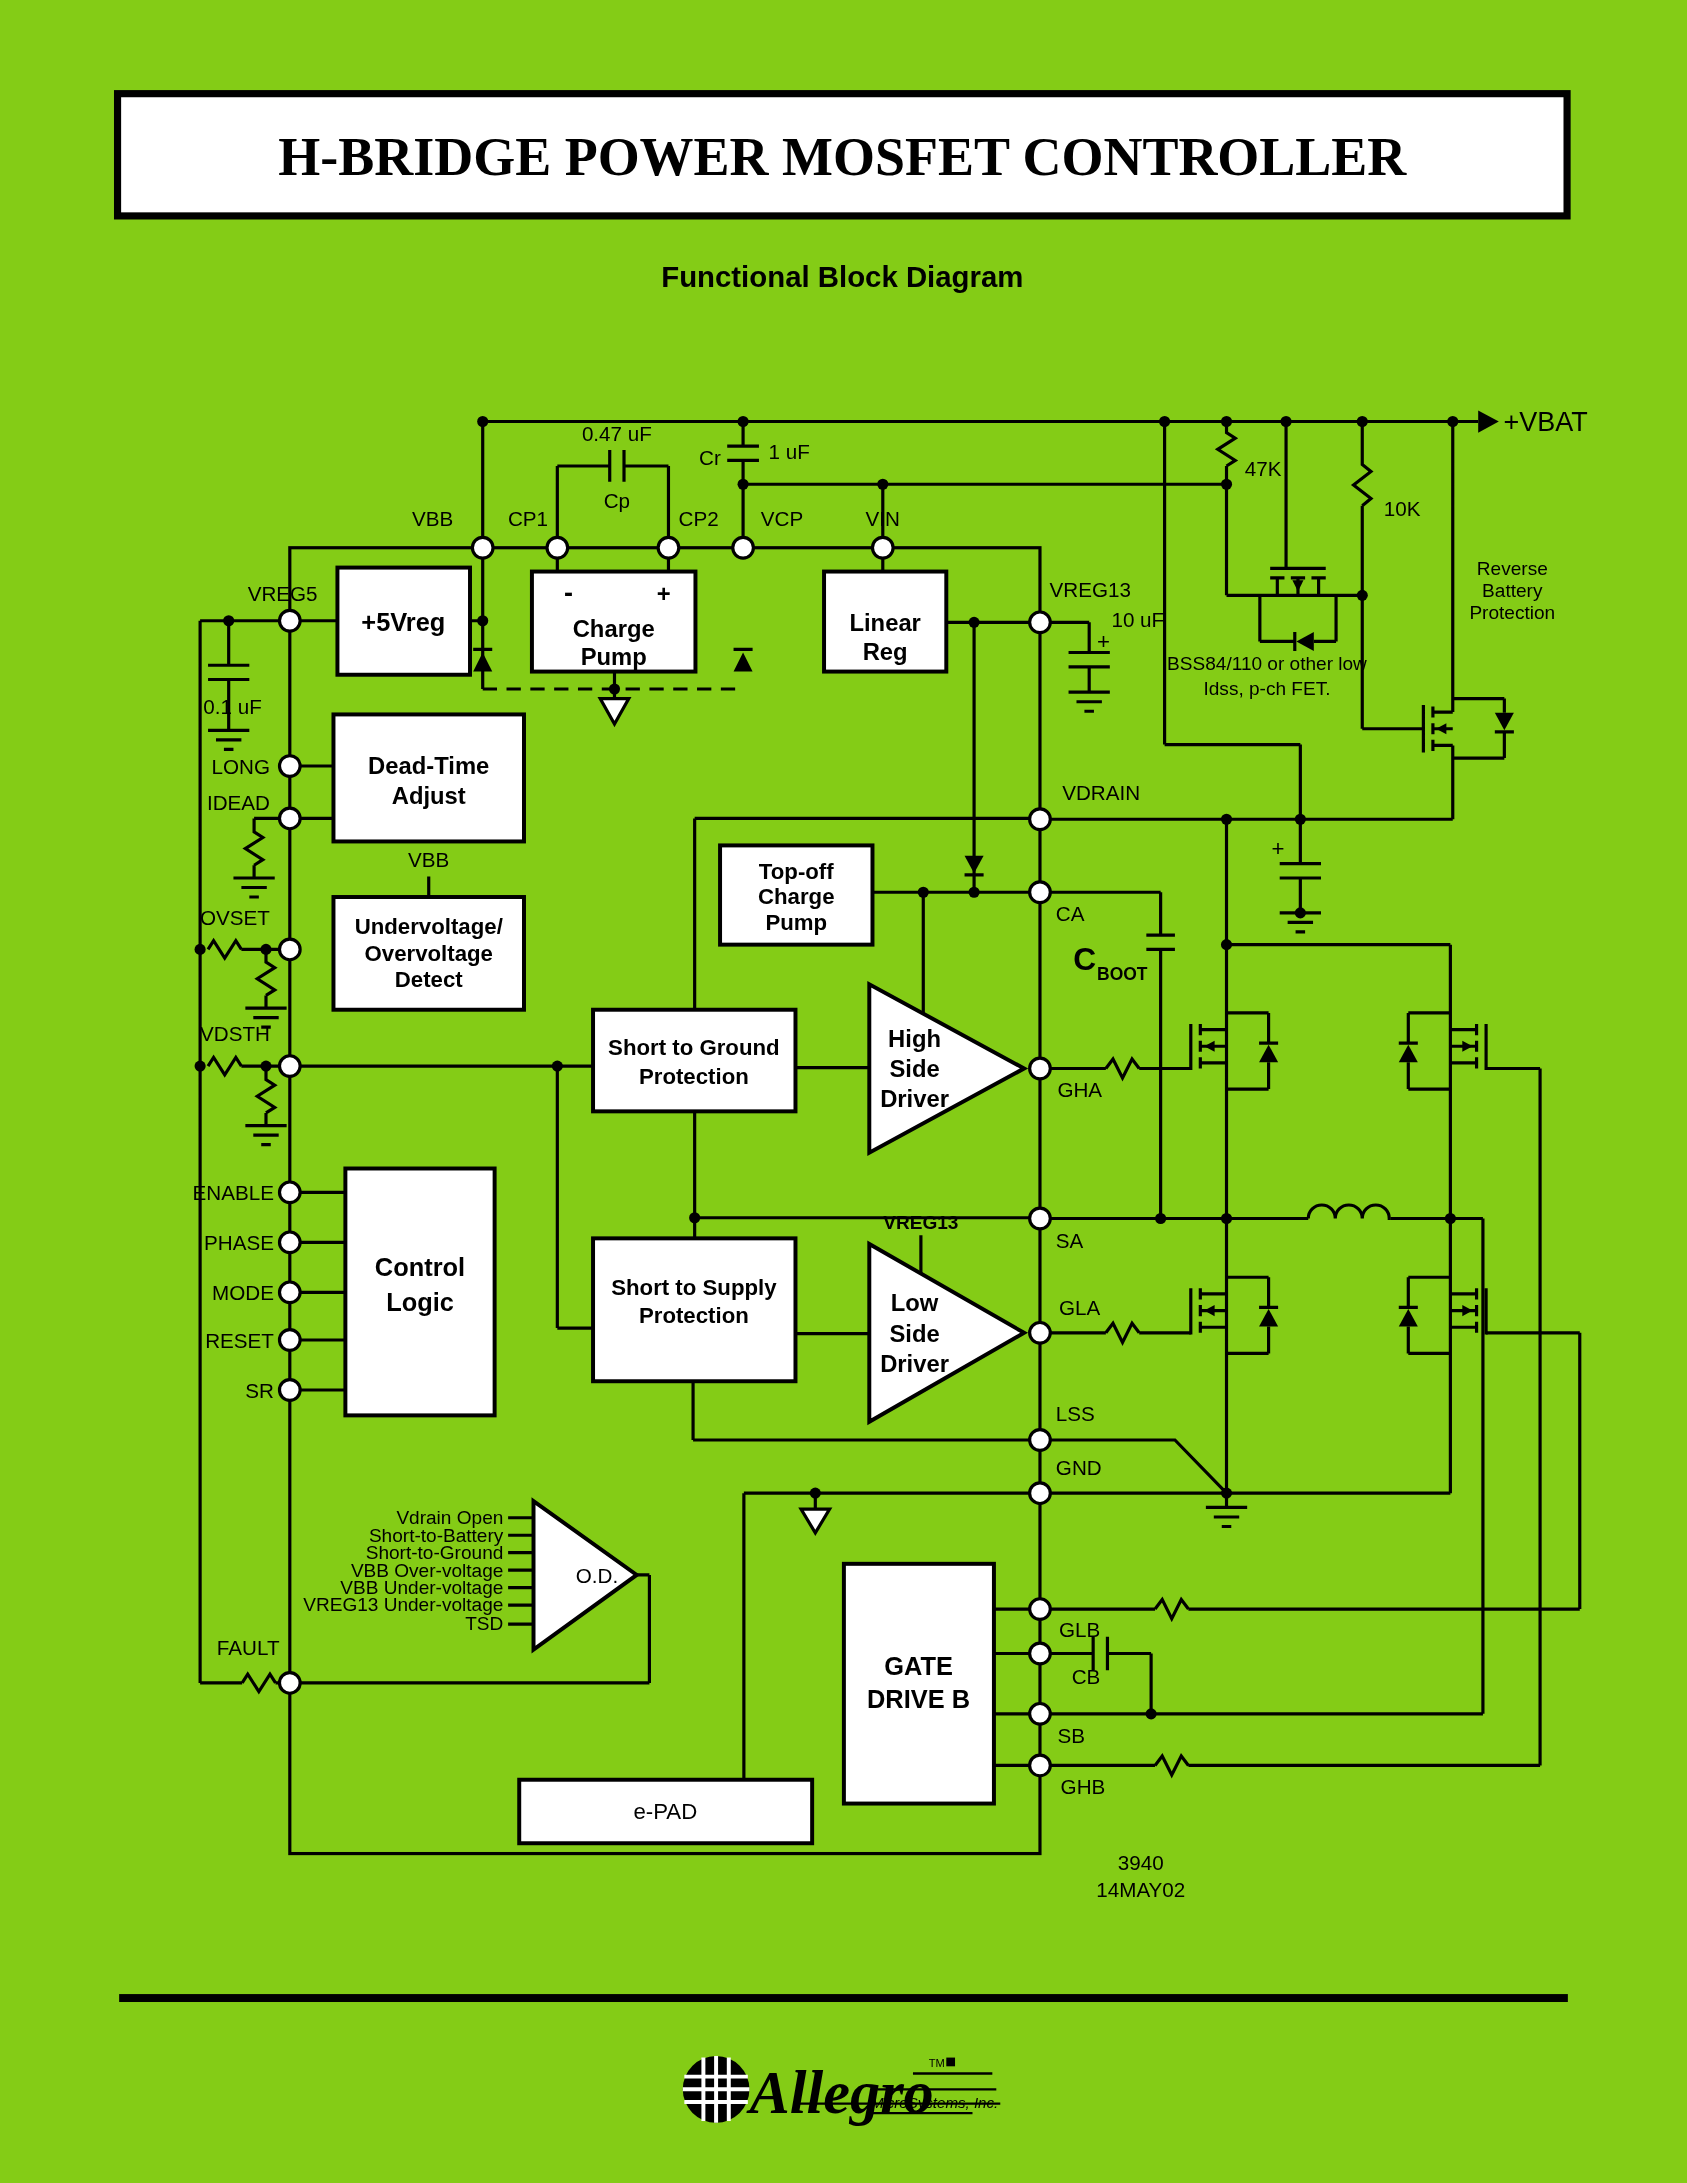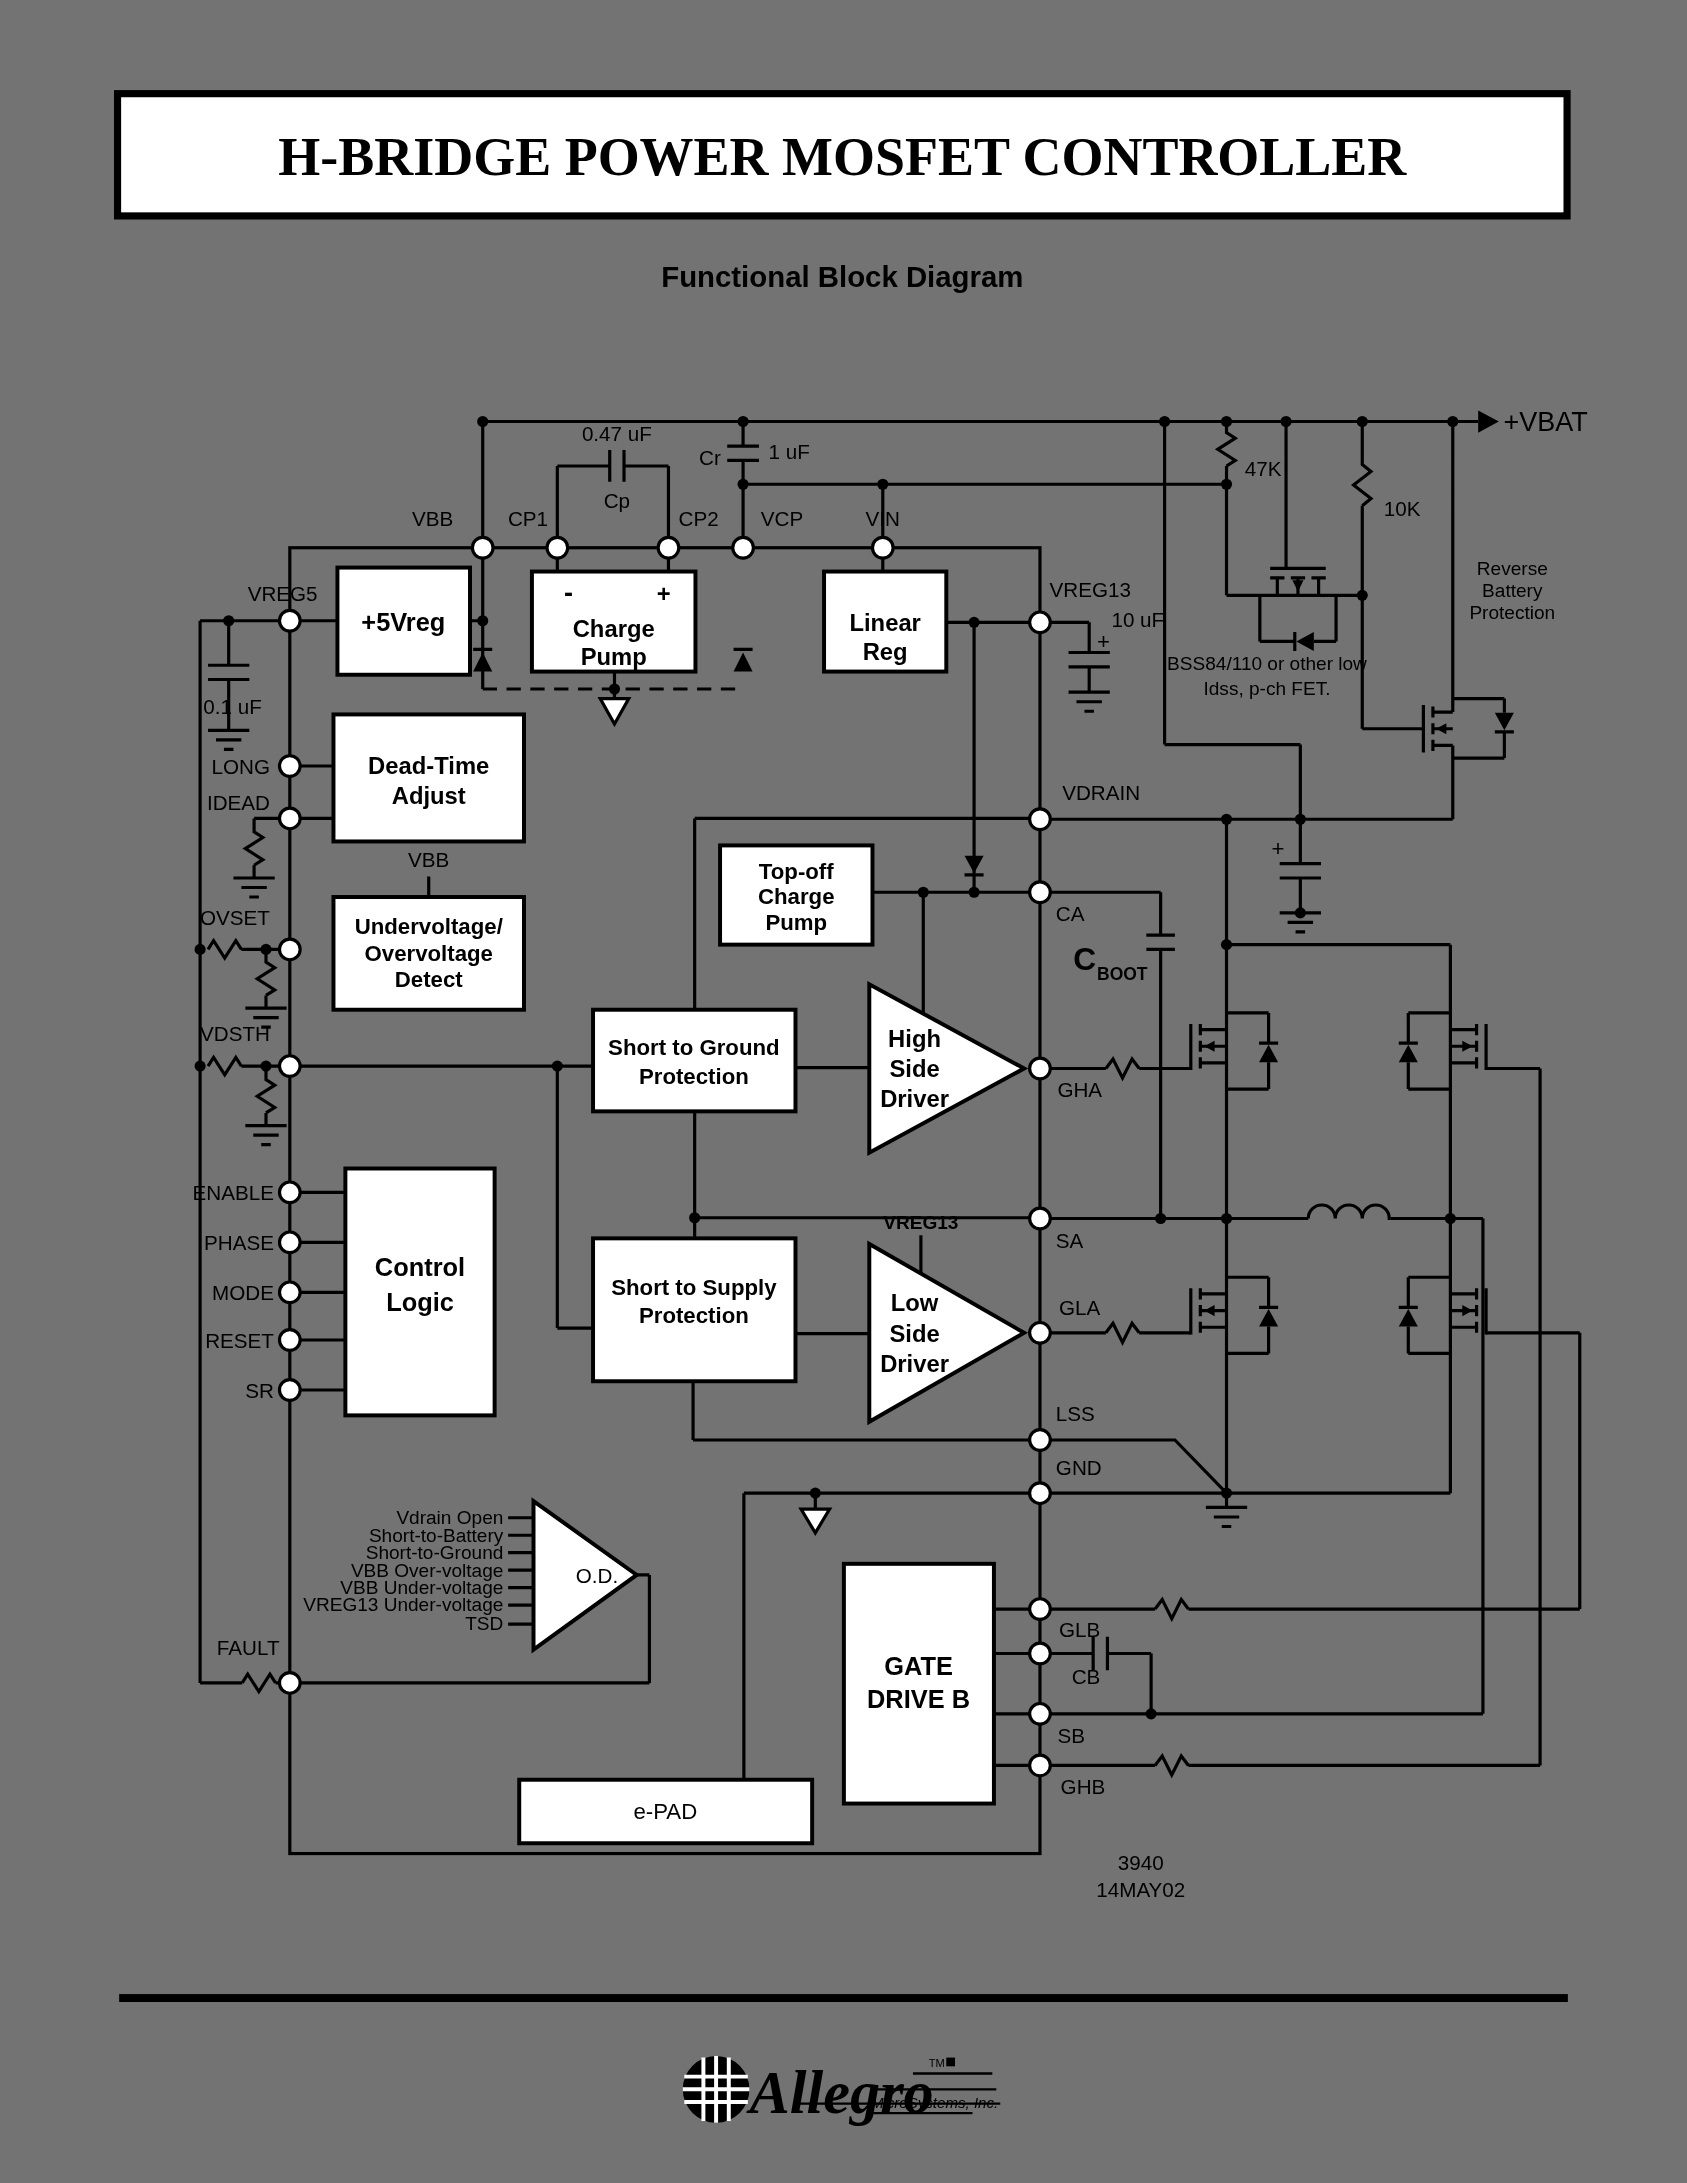--- a/index.html
+++ b/index.html
@@ -1,16 +1,16 @@
 <!DOCTYPE html>
 <html style="font-size:12.7px"><head>
 <meta charset="utf-8">
 <style>
   html,body{margin:0;padding:0;background:#fff;}
-  #page{position:relative;width:1687px;height:2183px;background:#737373;overflow:hidden;}
+  #page{position:relative;width:1687px;height:2183px;background:#84cc16;overflow:hidden;}
   svg{position:absolute;left:0;top:0;}
   svg text{font-family:"Liberation Sans", sans-serif;fill:#000;}
   text.serif{font-family:"Liberation Serif", serif;}
   .w{stroke:#000;stroke-width:4;fill:none;}
   .b{stroke:#000;stroke-width:5;fill:#fff;}
   .d{fill:#000;stroke:none;}
   .hollow{fill:#fff;stroke:#000;stroke-width:4;}
   .pin{fill:#fff;stroke:#000;stroke-width:4;}
 </style>
 </head>

